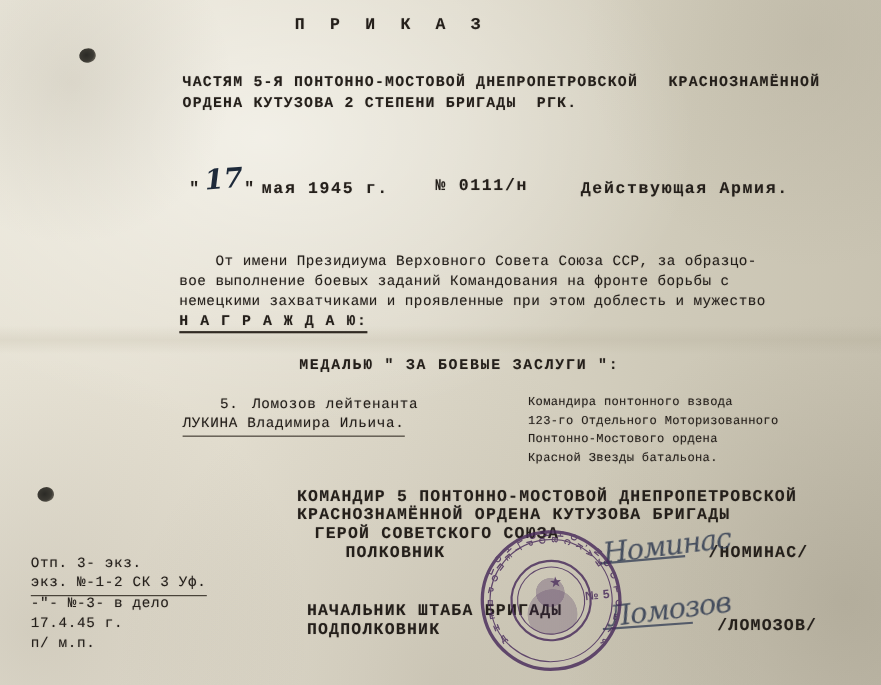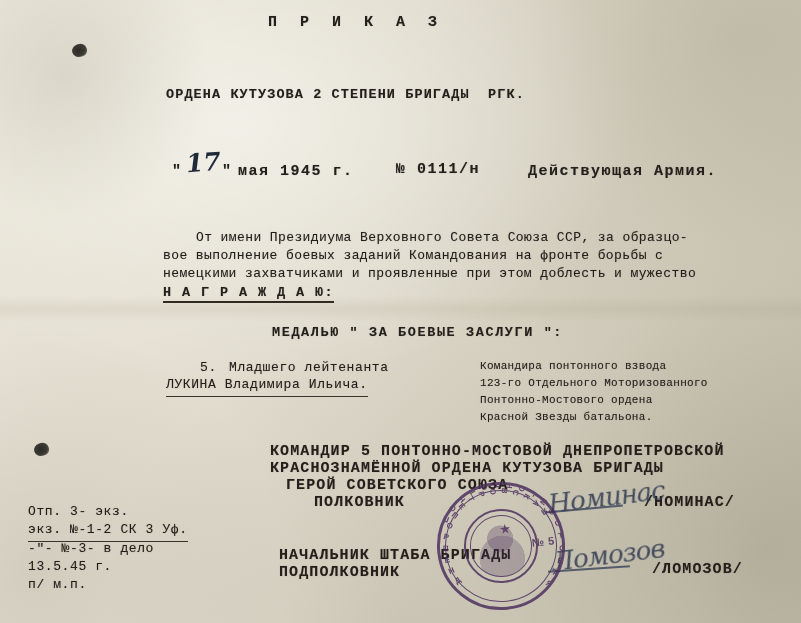--- a/index.html
+++ b/index.html
@@ -200,60 +200,61 @@
 </head>
 <body>
 
 <div id="doc">
 
   <div class="punch" style="left:72px; top:44px;"></div>
   <div class="punch" style="left:34px; top:443px;"></div>
 
   <div class="txt hdr-title" style="left:268px; top:14px;">П Р И К А З</div>
 
+  <div class="txt unit-line" style="left:166px; top:68px;">ЧАСТЯМ 5-Я ПОНТОННО-МОСТОВОЙ ДНЕПРОПЕТРОВСКОЙ   КРАСНОЗНАМЁННОЙ</div>
   <div class="txt unit-line" style="left:166px; top:87px;">ОРДЕНА КУТУЗОВА 2 СТЕПЕНИ БРИГАДЫ  РГК.</div>
 
   <div class="txt dateline" style="left:172px; top:163px;">"</div>
   <div class="hand" style="position:absolute; left:186px; top:148px; font-size:25px; transform:rotate(-4deg);">17</div>
   <div class="txt dateline" style="left:222px; top:163px;">"</div>
   <div class="txt dateline" style="left:238px; top:163px;">мая 1945 г.</div>
   <div class="txt dateline" style="left:396px; top:161px;">№ 0111/н</div>
   <div class="txt dateline" style="left:528px; top:163px;">Действующая Армия.</div>
 
   <div class="txt body-line" style="left:196px; top:230px;">От имени Президиума Верховного Совета Союза ССР, за образцо-</div>
   <div class="txt body-line" style="left:163px; top:248px;">вое выполнение боевых заданий Командования на фронте борьбы с</div>
   <div class="txt body-line" style="left:163px; top:266px;">немецкими захватчиками и проявленные при этом доблесть и мужество</div>
 
   <div class="txt award-line underline-award" style="left:163px; top:285px;">Н А Г Р А Ж Д А Ю:</div>
 
   <div class="txt medal-line" style="left:272px; top:325px;">МЕДАЛЬЮ " ЗА БОЕВЫЕ ЗАСЛУГИ ":</div>
 
   <div class="txt name-line" style="left:200px; top:360px;">5.</div>
-  <div class="txt name-line" style="left:229px; top:360px;">Младшего лейтенанта</div>
+  <div class="txt name-line" style="left:229px; top:360px;">Ломозов лейтенанта</div>
   <div class="txt name-line underline-name" style="left:166px; top:377px;">ЛУКИНА Владимира Ильича.</div>
 
   <div class="txt post-line" style="left:480px; top:360px;">Командира понтонного взвода</div>
   <div class="txt post-line" style="left:480px; top:377px;">123-го Отдельного Моторизованного</div>
   <div class="txt post-line" style="left:480px; top:394px;">Понтонно-Мостового ордена</div>
   <div class="txt post-line" style="left:480px; top:411px;">Красной Звезды батальона.</div>
 
   <div class="txt sign-line" style="left:246px; top:443px;">КОМАНДИР 5 ПОНТОННО-МОСТОВОЙ ДНЕПРОПЕТРОВСКОЙ</div>
   <div class="txt sign-line" style="left:246px; top:460px;">КРАСНОЗНАМЁННОЙ ОРДЕНА КУТУЗОВА БРИГАДЫ</div>
   <div class="txt sign-line" style="left:262px; top:477px;text-align:right;">ГЕРОЙ СОВЕТСКОГО СОЮЗА</div>
   <div class="txt sign-line" style="left:290px; top:494px;">ПОЛКОВНИК</div>
   <div class="txt sign-line" style="left:620px; top:494px;">/НОМИНАС/</div>
 
   <div class="txt sign-line" style="left:255px; top:547px;">НАЧАЛЬНИК ШТАБА БРИГАДЫ</div>
   <div class="txt sign-line" style="left:255px; top:564px;">ПОДПОЛКОВНИК</div>
   <div class="txt sign-line" style="left:628px; top:561px;">/ЛОМОЗОВ/</div>
 
   <div class="txt note-line" style="left:28px; top:504px;">Отп. 3- экз.</div>
   <div class="txt note-line underline-name" style="left:28px; top:522px;">экз. №-1-2 СК 3 Уф.</div>
   <div class="txt note-line" style="left:28px; top:541px;">-"- №-3- в дело</div>
-  <div class="txt note-line" style="left:28px; top:559px;">13.5.45 г.</div>
+  <div class="txt note-line" style="left:28px; top:559px;">17.4.45 г.</div>
   <div class="txt note-line" style="left:28px; top:577px;">п/ м.п.</div>
 
   <div class="sig blur" style="left:548px; top:482px;">Номинас</div>
   <div class="sig-stroke" style="left:545px; top:508px; width:78px; transform:rotate(-5deg);"></div>
 
   <div class="sig blur" style="left:552px; top:540px;">Ломозов</div>
   <div class="sig-stroke" style="left:548px; top:568px; width:82px; transform:rotate(-4deg);"></div>
 
   <div id="stamp">
     <div class="ring r1"></div>

